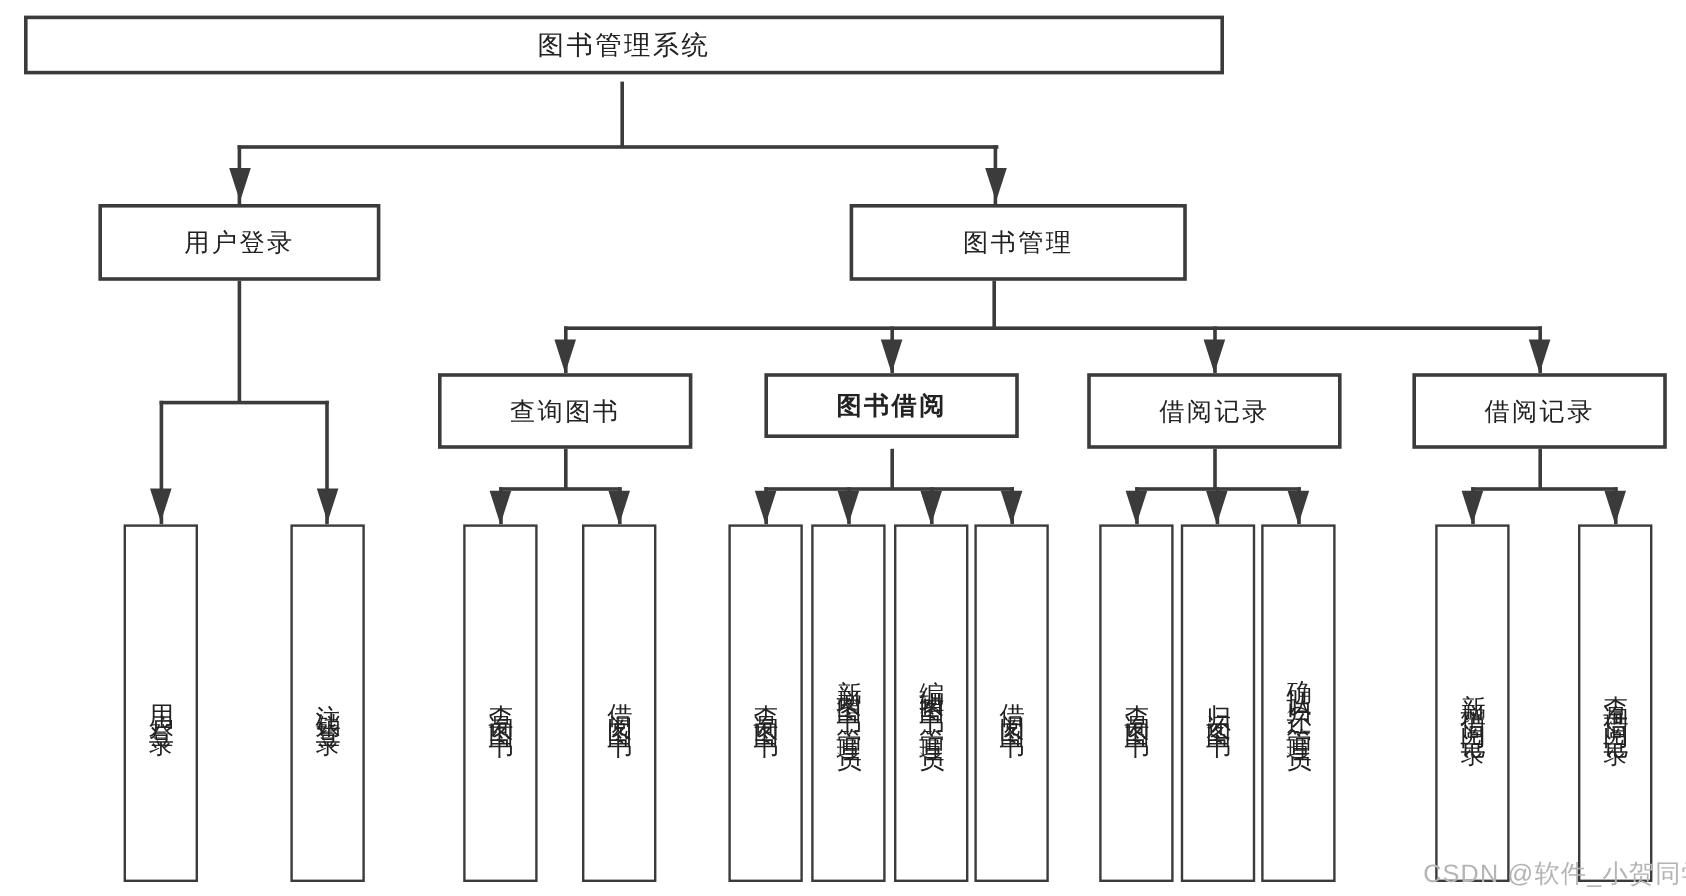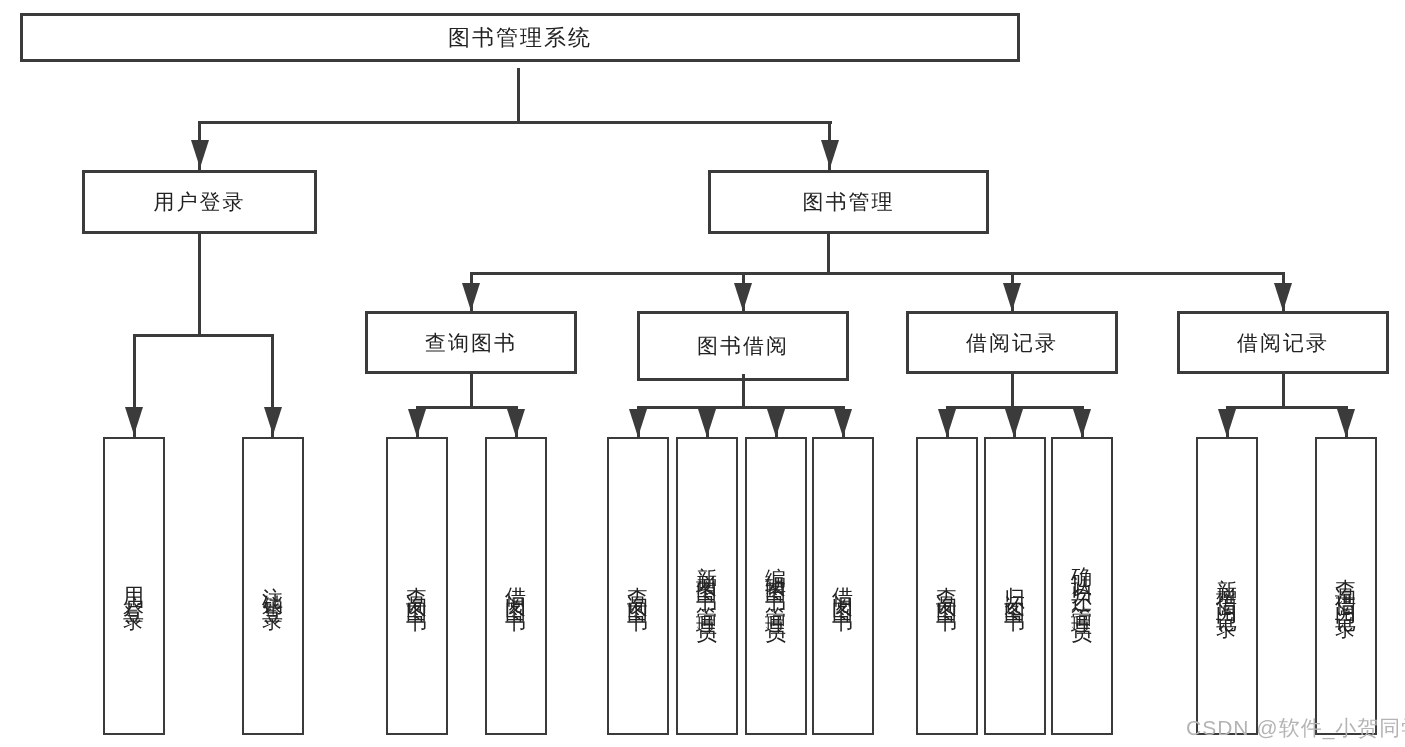--- a/index.html
+++ b/index.html
@@ -59,21 +59,21 @@
   <div class="l" style="left:1011px;top:272px;width:3px;height:39px;"></div>
   <div class="l" style="left:1282px;top:272px;width:3px;height:39px;"></div>
   <div class="ar" style="left:462px;top:283px;"></div>
   <div class="ar" style="left:734px;top:283px;"></div>
   <div class="ar" style="left:1003px;top:283px;"></div>
   <div class="ar" style="left:1274px;top:283px;"></div>
 
   <div class="box" style="left:365px;top:311px;width:212px;height:63px;">
     <span class="hlabel">查询图书</span>
   </div>
-  <div class="box" style="left:637px;top:311px;width:212px;height:70px;">
+  <div class="box" style="left:637px;top:311px;width:212px;height:54px;font-weight:bold;">
     <span class="hlabel">图书借阅</span>
   </div>
   <div class="box" style="left:906px;top:311px;width:212px;height:63px;">
     <span class="hlabel">借阅记录</span>
   </div>
   <div class="box" style="left:1177px;top:311px;width:212px;height:63px;">
     <span class="hlabel">借阅记录</span>
   </div>
 
   <div class="l" style="left:470px;top:374px;width:3px;height:34px;"></div>

